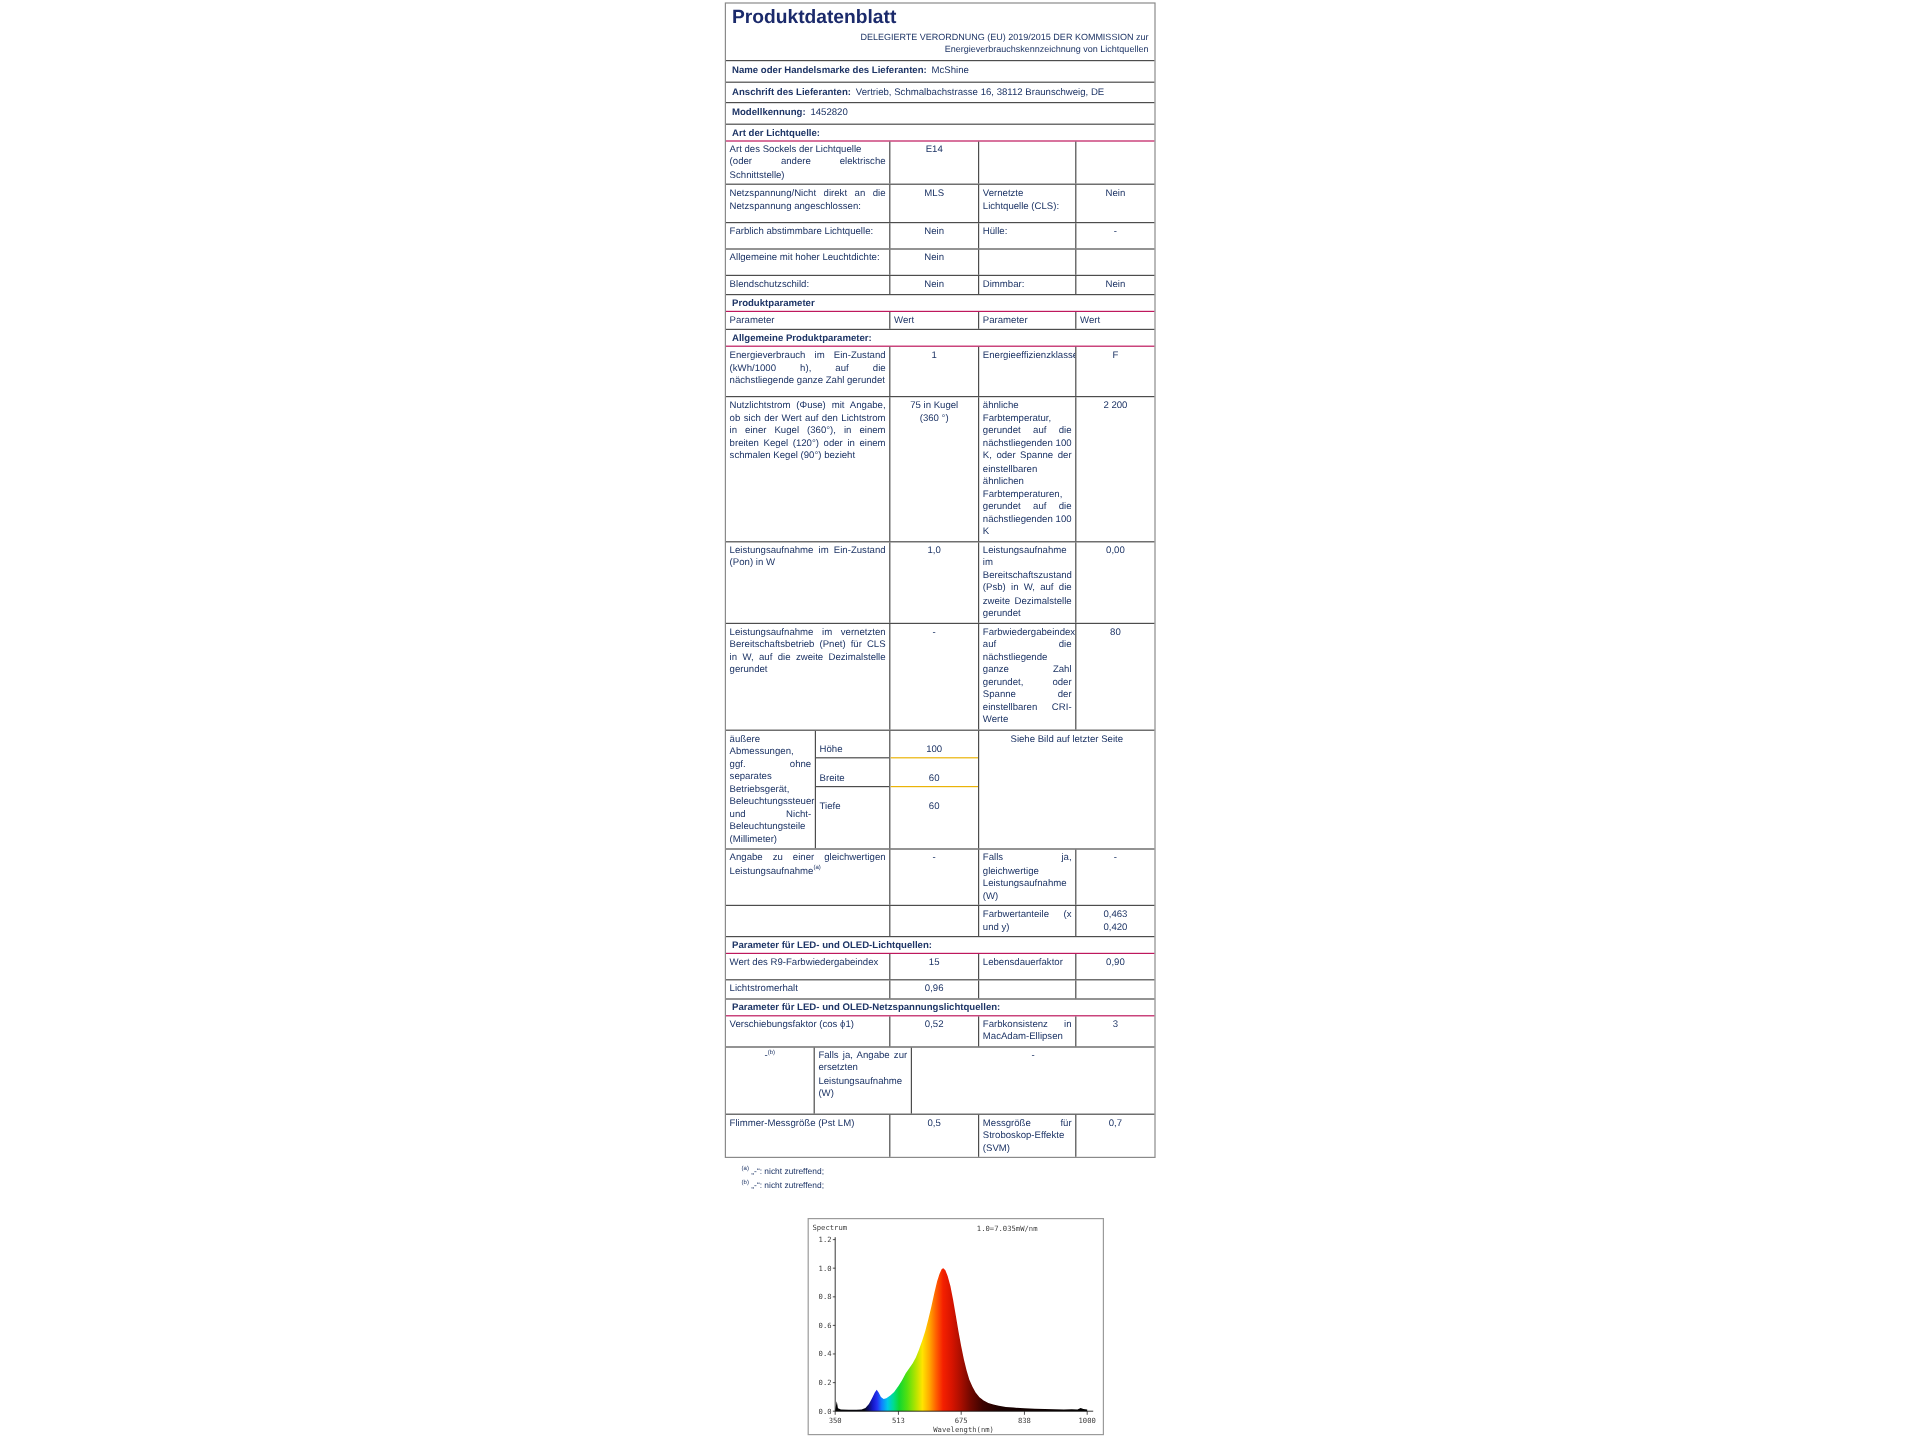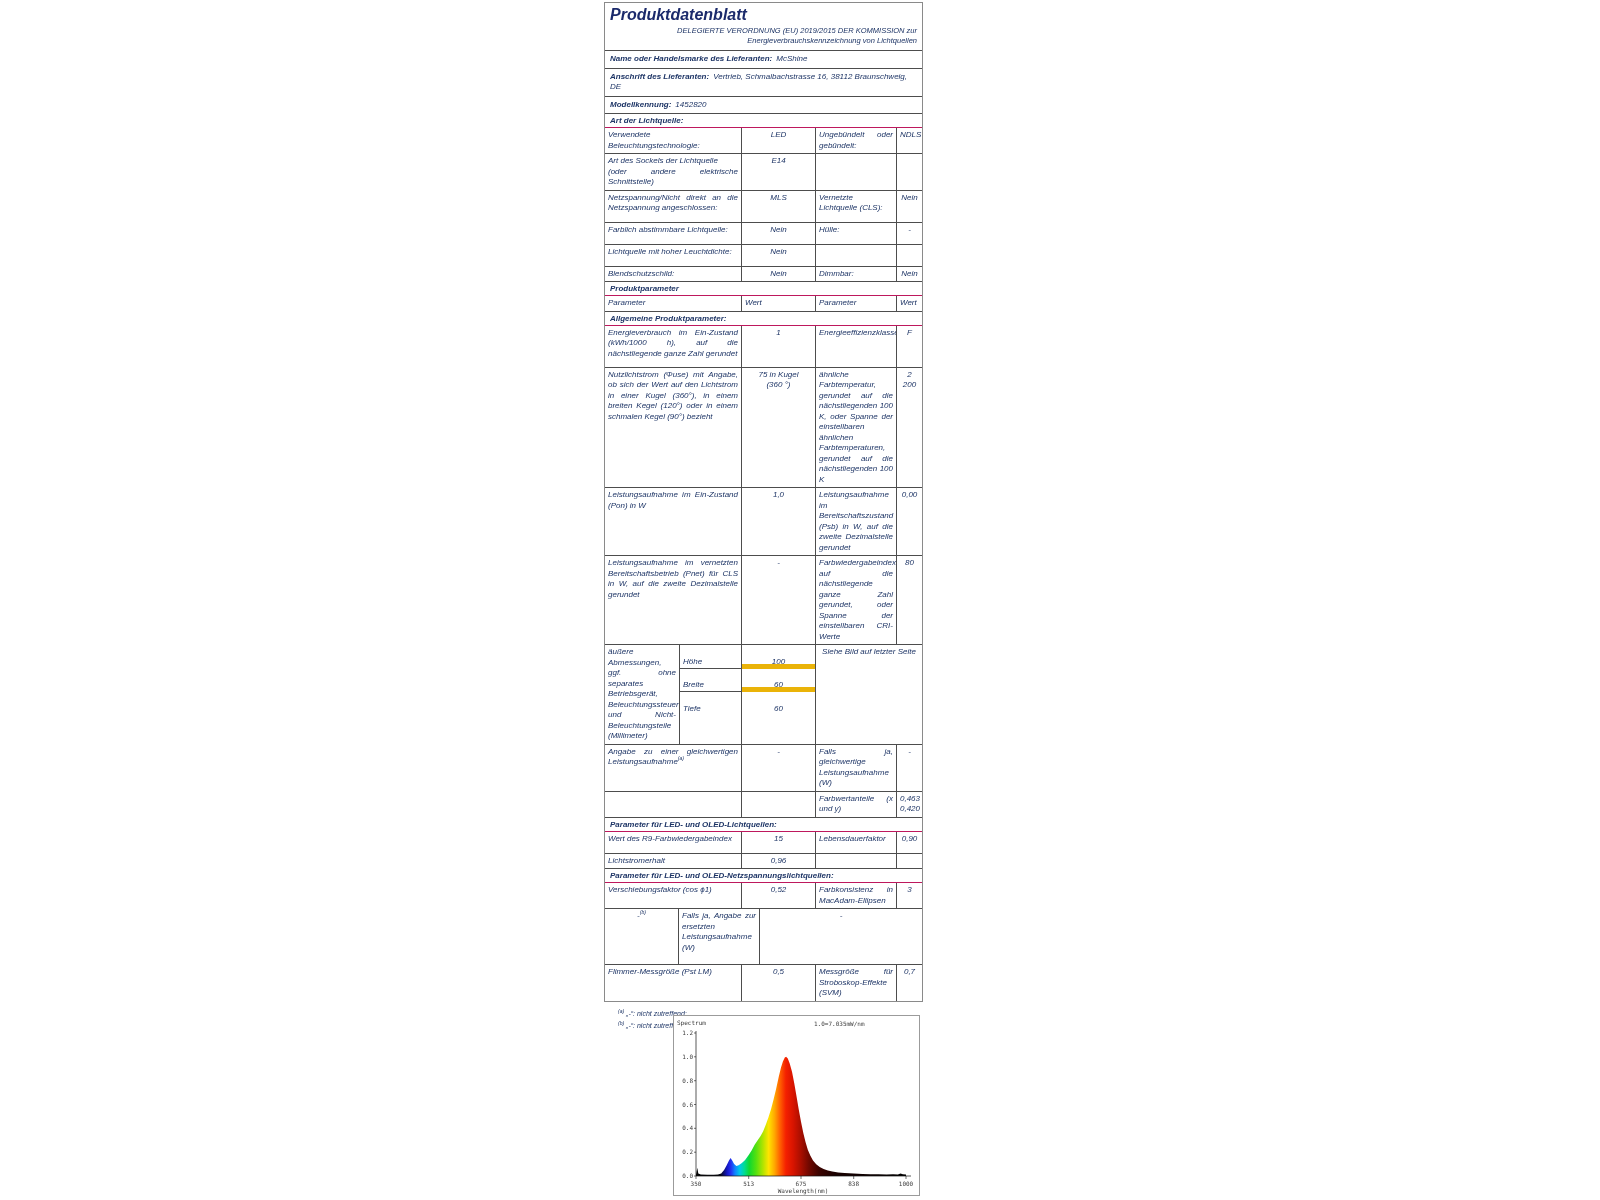--- a/index.html
+++ b/index.html
@@ -1,19 +1,19 @@
 <!DOCTYPE html>
 <html><head>
 <meta charset="utf-8">
 <style>
   * { box-sizing: border-box; margin: 0; padding: 0; }
   html,body { width:1600px; height:1200px; background:#ffffff; }
   body { position:relative; font-family:"Liberation Sans", sans-serif; color:#1e3566; }
 
-  .doc { position:absolute; left:604px; top:2px; width:319px;font-style:italic; }
+  .doc { position:absolute; left:604px; top:2px; width:359px; }
   .sheet { border:1px solid #8a8a8a; background:#fff; }
 
   .block { border-bottom:1px solid #4d4d4d; }
   .title { font-size:16px; font-weight:bold; color:#1b2a6b; padding:3px 5px 1px 5px; }
   .subtitle { font-size:7.5px; line-height:10px; padding:1px 5px 4px 5px; white-space:pre-line;text-align:right; }
 
   .kv { font-size:8px; line-height:10.5px; padding:3px 5px; border-bottom:1px solid #4d4d4d; }
   .kv .lbl { font-weight:bold; }
   .kv .val { margin-left:4px; }
 
@@ -31,21 +31,21 @@
 
   sup { font-size:5px; vertical-align:super; line-height:0; }
 
   
   .dims-c1 { padding:0; display:flex; text-align:left; }
   .dims-label { flex:0 0 75px; padding:2px 3px; border-right:1px solid #4d4d4d; text-align:justify; overflow:hidden; font-size:8px; line-height:10.5px; }
   .dims-keys { flex:1; }
   .dims-key { height:13px; padding:1px 3px; border-bottom:1px solid #4d4d4d; font-size:8px; }
   .dims-key.nob { border-bottom:none; }
   .dims-c2 { padding:0; }
-  .dims-val { height:13px; padding:1px 0; border-bottom:5px solid #eab308; font-size:8px; }
+  .dims-val { height:13px; padding:1px 0; border-bottom:1px solid #eab308; font-size:8px; }
   .dims-val.nob { border-bottom:none; }
 
   .footnotes { padding:4px 0 0 14px; }
   .fn { font-size:7px; line-height:9px; padding-top:3px; color:#1e3566; }
 
   
   .mh34{min-height:34px} .mh32{min-height:32px} .mh42{min-height:42px}
   .mh116{min-height:116px} .mh62{min-height:62px} .mh74{min-height:74px}
   .mh96{min-height:96px} .mh46{min-height:46px} .mh24{min-height:24px}
   .mh56{min-height:56px} .mh33{min-height:33px} .mh22{min-height:22px}
@@ -70,47 +70,41 @@
     </div>
     <div class="kv">
       <span class="lbl">Anschrift des Lieferanten:</span><span class="val">Vertrieb, Schmalbachstrasse 16, 38112 Braunschweig, DE</span>
     </div>
     <div class="kv">
       <span class="lbl">Modellkennung:</span><span class="val">1452820</span>
     </div>
 
     <div class="sec">Art der Lichtquelle:</div>
 
-    <div class="grid-row">
-      <div class="cell c1">Verwendete Beleuchtungstechnologie:</div>
-      <div class="cell c2">LED</div>
-      <div class="cell c3">Ungebündelt oder gebündelt:</div>
-      <div class="cell c4">NDLS</div>
-    </div>
     <div class="grid-row mh34">
       <div class="cell c1">Art des Sockels der Lichtquelle
 (oder andere elektrische Schnittstelle)</div>
       <div class="cell c2">E14</div>
       <div class="cell c3"></div>
       <div class="cell c4"></div>
     </div>
     <div class="grid-row mh32">
       <div class="cell c1">Netzspannung/Nicht direkt an die Netzspannung angeschlossen:</div>
       <div class="cell c2">MLS</div>
       <div class="cell c3">Vernetzte Lichtquelle (CLS):</div>
       <div class="cell c4">Nein</div>
     </div>
     <div class="grid-row mh22">
       <div class="cell c1">Farblich abstimmbare Lichtquelle:</div>
       <div class="cell c2">Nein</div>
       <div class="cell c3">Hülle:</div>
       <div class="cell c4">-</div>
     </div>
     <div class="grid-row mh22">
-      <div class="cell c1">Lichtquelle mit hoher Leuchtdichte:</div>
+      <div class="cell c1">Allgemeine mit hoher Leuchtdichte:</div>
       <div class="cell c2">Nein</div>
       <div class="cell c3"></div>
       <div class="cell c4"></div>
     </div>
     <div class="grid-row">
       <div class="cell c1">Blendschutzschild:</div>
       <div class="cell c2">Nein</div>
       <div class="cell c3">Dimmbar:</div>
       <div class="cell c4">Nein</div>
     </div>

